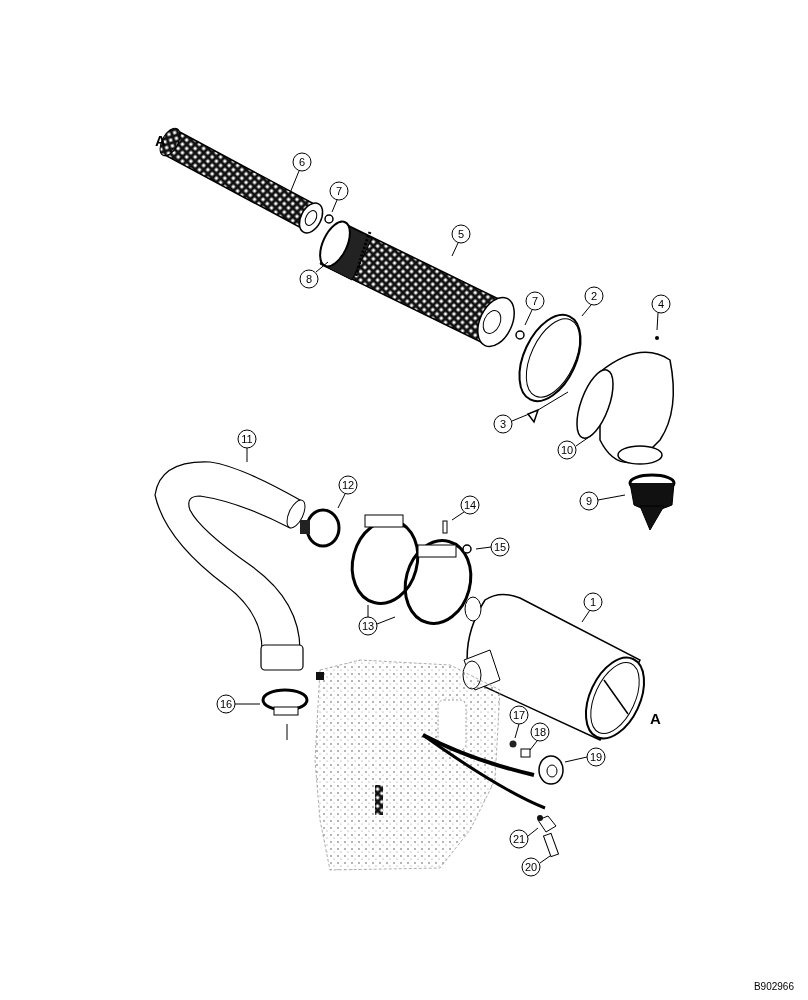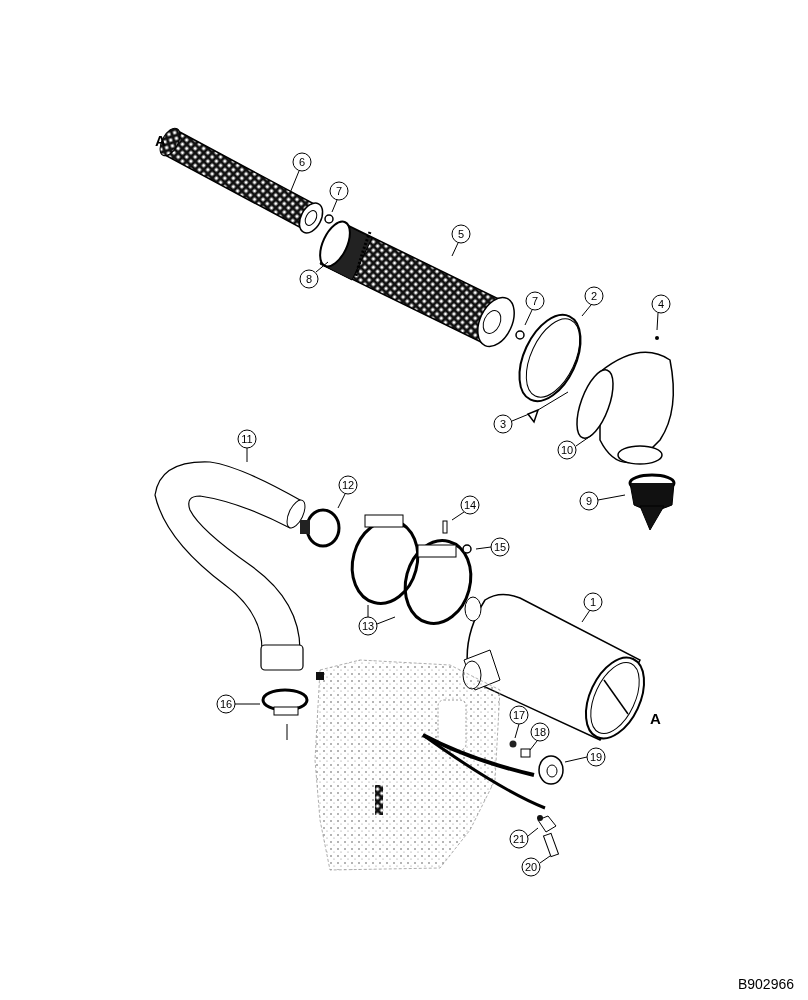--- a/index.html
+++ b/index.html
@@ -1,20 +1,20 @@
 <!DOCTYPE html>
 <html><head>
 <meta charset="utf-8">
 <style>
   html, body { margin:0; padding:0; background:#ffffff; }
   body { width:808px; height:1000px; position:relative; overflow:hidden; font-family:"Liberation Sans", sans-serif; }
   #canvas { position:absolute; left:0; top:0; width:808px; height:1000px; }
   .callout-text { font-family:"Liberation Sans", sans-serif; font-size:11px; fill:#000; text-anchor:middle; dominant-baseline:central; }
   .ref-a { font-family:"Liberation Sans", sans-serif; font-weight:bold; font-size:15px; fill:#000; }
-  .fig-id { position:absolute; right:14px; bottom:8px; font-size:14px; color:#000; font-family:"Liberation Sans", sans-serif; }
+  .fig-id { position:absolute; right:14px; bottom:8px; font-size:10px; color:#000; font-family:"Liberation Sans", sans-serif; }
 </style>
 </head>
 <body>
 
 <svg id="canvas" viewBox="0 0 808 1000" xmlns="http://www.w3.org/2000/svg">
   <defs>
     <pattern id="mesh" width="6" height="6" patternUnits="userSpaceOnUse" patternTransform="rotate(45)">
       <rect width="6" height="6" fill="#111"></rect>
       <rect x="1.5" y="1.5" width="3" height="3" fill="#fff"></rect>
     </pattern>

